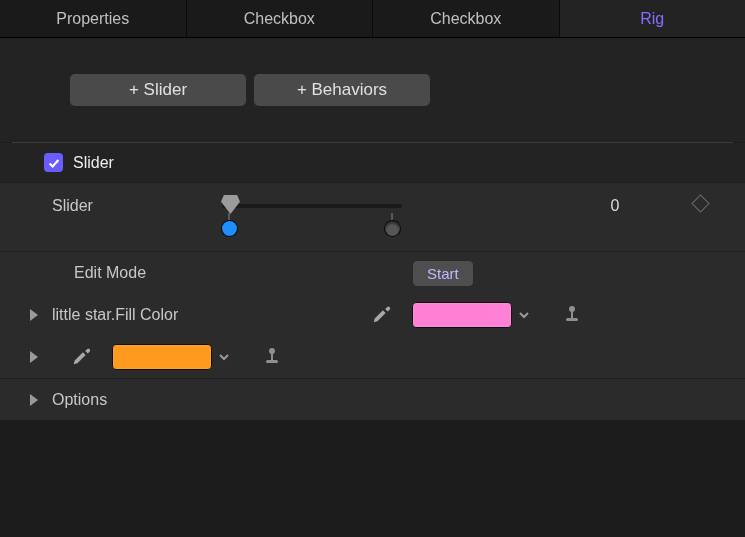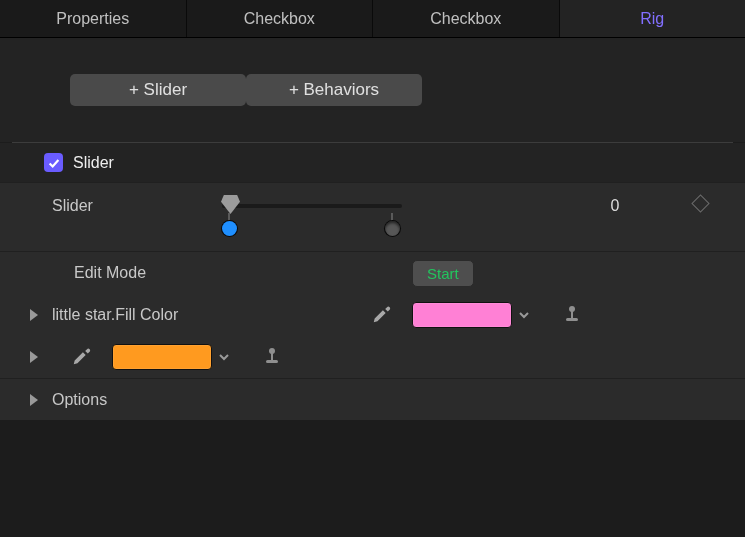--- a/index.html
+++ b/index.html
@@ -5,21 +5,21 @@
   * { box-sizing: border-box; margin: 0; padding: 0; }
   html, body { width: 745px; height: 537px; background: #1c1c1c; font-family: -apple-system, "Helvetica Neue", Arial, sans-serif; font-size: 14px; color: #d0d0d0; overflow: hidden; }
   
   
   .tab-bar { display: flex; background: #1a1a1a; border-bottom: 1px solid #000; height: 38px;}
   .tab { flex: 1; display:flex; align-items:center; justify-content:center; font-size: 16px; color: #c0c0c0; cursor: pointer; border-right: 1px solid #0a0a0a; }
   .tab:last-child { border-right: none; }
   .tab.active { color: #826fff; background: #232323; }
   
   
-  .add-row { display:flex; padding: 36px 0 36px 70px; background:#232323;}
+  .add-row { display:flex; gap: 8px; padding: 36px 0 36px 70px; background:#232323;}
   .add-btn { background:#4a4a4a; color:#e0e0e0; font-size:17px; border:none; border-radius:5px; padding:6px 0; width:176px; cursor:pointer; }
   
   .separator { height:1px; background:#3c3c3c; margin:0 12px;}
   
   
   .section-header { display:flex; align-items:center; gap:10px; padding:10px 18px 10px 44px; background:#232323;}
   .chk { width:19px; height:19px; border-radius:4px; background:#6a5cff; display:flex; align-items:center; justify-content:center;}
   .chk svg { width:14px; height:14px; stroke:#fff; stroke-width:2.5; fill:none;}
   .section-header .label { color:#eee; font-size:16px;}
   
@@ -58,21 +58,21 @@
   .eyedrop svg { width:22px; height:22px; fill:#a8a8a8;}
   
   .well-col { width:130px; display:flex; align-items:center; gap:4px;}
   .color-well { width:100px; height:26px; border:1px solid #111; border-radius:4px; box-shadow: inset 0 0 0 1px rgba(255,255,255,.08);}
   .chev { width:16px; height:16px; display:flex; align-items:center; justify-content:center;}
   .chev svg { width:12px; height:12px; stroke:#9a9a9a; stroke-width:2; fill:none;}
   
   .joy-col { width:60px; display:flex; justify-content:center;}
   .joy svg { width:20px; height:20px; fill:#8f8f8f;}
   
-  .start-btn { background:#4e4e4e; color:#22c55e; border:1px solid #2a2a2a; border-radius:5px; padding:4px 14px; font-size:15px; cursor:pointer;}
+  .start-btn { background:#4e4e4e; color:#c4b5fd; border:1px solid #2a2a2a; border-radius:5px; padding:4px 14px; font-size:15px; cursor:pointer;}
   
   .options-row { padding:0 20px 0 30px; height:42px; border-top:1px solid #202020;}
 </style>
 </head>
 <body>
 
 <div class="tab-bar">
   <div class="tab">Properties</div>
   <div class="tab">Checkbox</div>
   <div class="tab">Checkbox</div>

